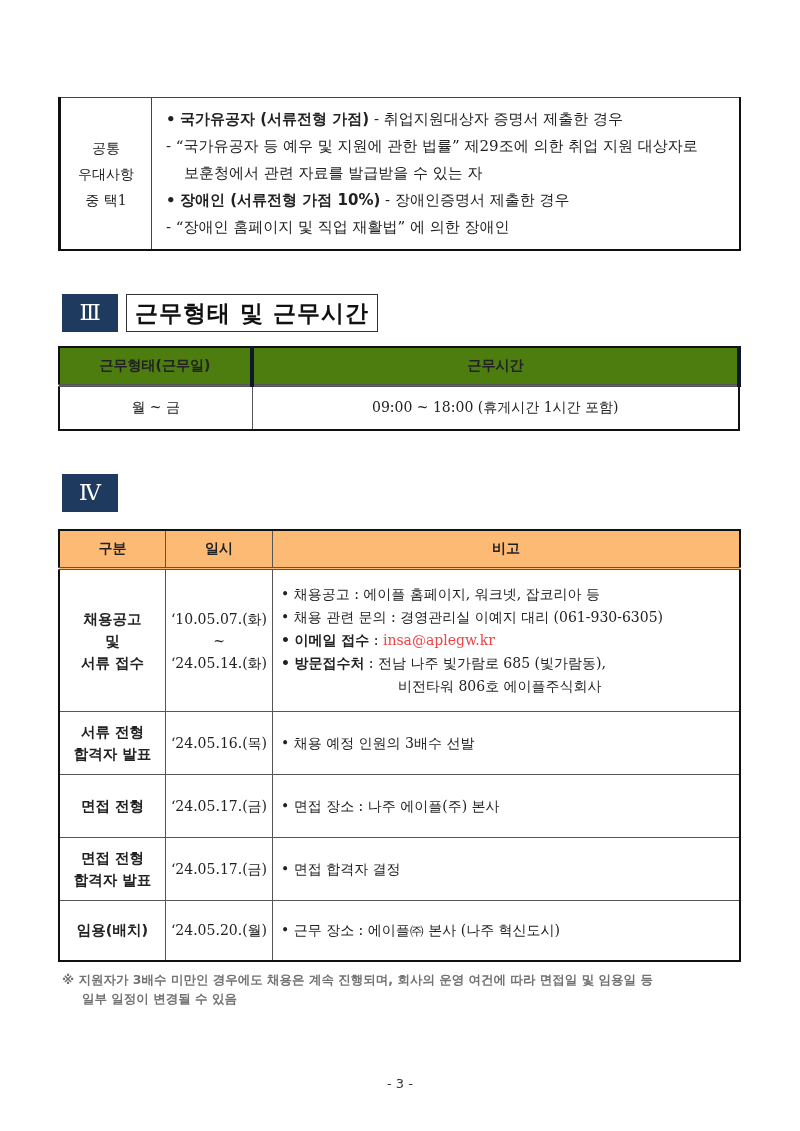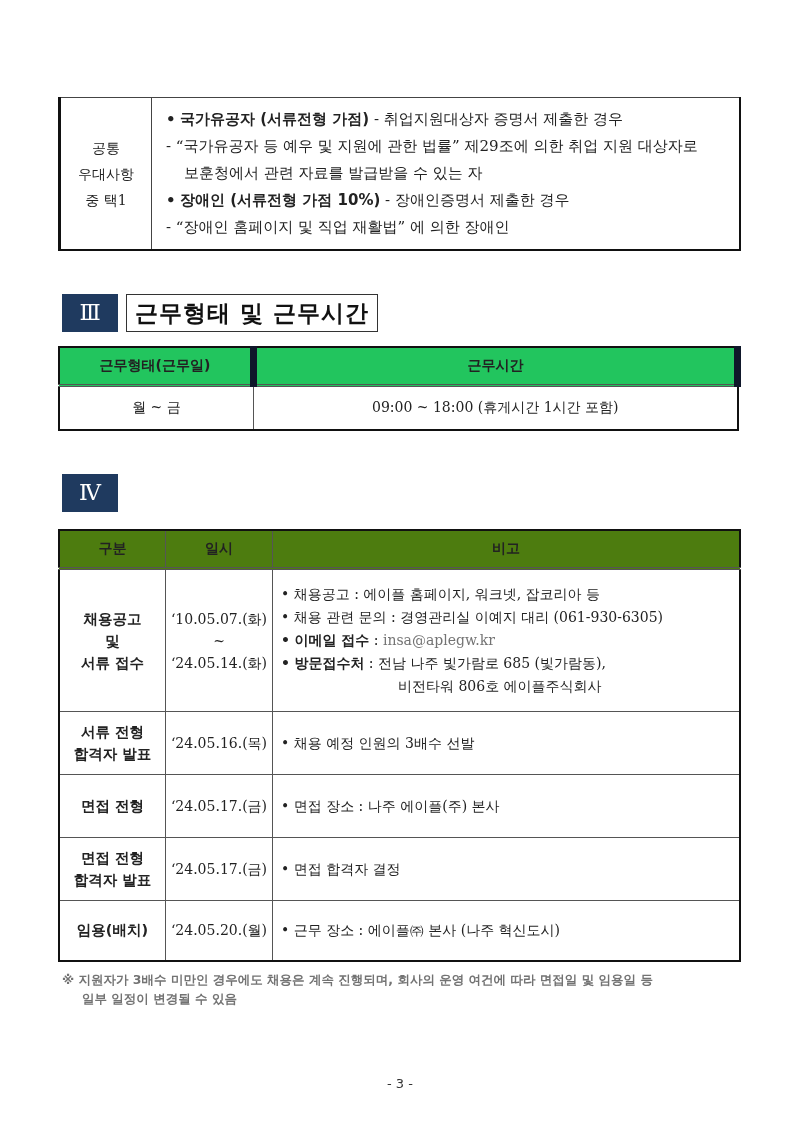--- a/index.html
+++ b/index.html
@@ -17,33 +17,33 @@
   .pref-body .bullet-strong { font-weight: bold; font-family: "DejaVu Sans", "Liberation Sans", sans-serif; }
   .dot { display: inline-block; width: 14px; font-weight: bold; }
   .indent { padding-left: 18px; }
 
   
   .sec-num { width: 56px; height: 38px; background: #1f3a5f; color: #fff; font-size: 22px; text-align: center; line-height: 38px; font-family: "DejaVu Serif", serif; }
   .sec-title { height: 36px; border: 1px solid #333; padding: 0 8px; font-size: 23px; line-height: 36px; font-weight: bold; font-family: "DejaVu Sans", "Liberation Sans", sans-serif; color: #111; letter-spacing: 1px; }
 
   
   #work-table { left: 58px; top: 346px; width: 683px; border: 2px solid #111; }
-  #work-table th { background: #22c55e; height: 36px; font-size: 14px; font-weight: bold; font-family: "DejaVu Sans", "Liberation Sans", sans-serif; border-bottom: 3px double #555; border-right: 7px solid #0f172a; }
+  #work-table th { background: #4d7c0f; height: 36px; font-size: 14px; font-weight: bold; font-family: "DejaVu Sans", "Liberation Sans", sans-serif; border-bottom: 3px double #555; border-right: 4px solid #0f172a; }
   #work-table td { height: 42px; text-align: center; font-size: 14px; border-right: 1px solid #555; }
 
   
   #sched-table { left: 58px; top: 529px; width: 683px; border: 2px solid #111; }
-  #sched-table th { background: #4d7c0f; height: 36px; font-size: 14px; font-weight: bold; font-family: "DejaVu Sans", "Liberation Sans", sans-serif; border-bottom: 3px double #555; border-right: 1px solid #555; }
+  #sched-table th { background: #fdba74; height: 36px; font-size: 14px; font-weight: bold; font-family: "DejaVu Sans", "Liberation Sans", sans-serif; border-bottom: 3px double #555; border-right: 1px solid #555; }
   #sched-table td { border-right: 1px solid #555; border-bottom: 1px solid #555; vertical-align: middle; font-size: 14px; }
   #sched-table td.c1 { text-align: center; font-weight: bold; font-family: "DejaVu Sans", "Liberation Sans", sans-serif; font-size: 14.5px; line-height: 22px; }
   #sched-table td.c2 { text-align: center; font-size: 14px; line-height: 22px; }
   #sched-table td.c3 { padding-left: 8px; font-size: 14px; line-height: 23px; }
   .note-line { white-space: nowrap; }
   .note-strong { font-weight: bold; font-family: "DejaVu Sans", "Liberation Sans", sans-serif; }
-  .email { color: #737373; }
+  .email { color: #ef4444; }
   .cont { padding-left: 117px; }
 
   #footnote { left: 62px; top: 970px; width: 680px; font-size: 12.5px; font-weight: bold; font-family: "DejaVu Sans", "Liberation Sans", sans-serif; line-height: 19px; color: #737373; }
   #footnote .l2 { padding-left: 20px; }
   #page-num { left: 0; width: 800px; top: 1076px; text-align: center; font-size: 13px; color: #333; font-family: "DejaVu Sans", sans-serif; }
 </style>
 </head>
 <body>
 
 <table id="pref-table" class="abs">

